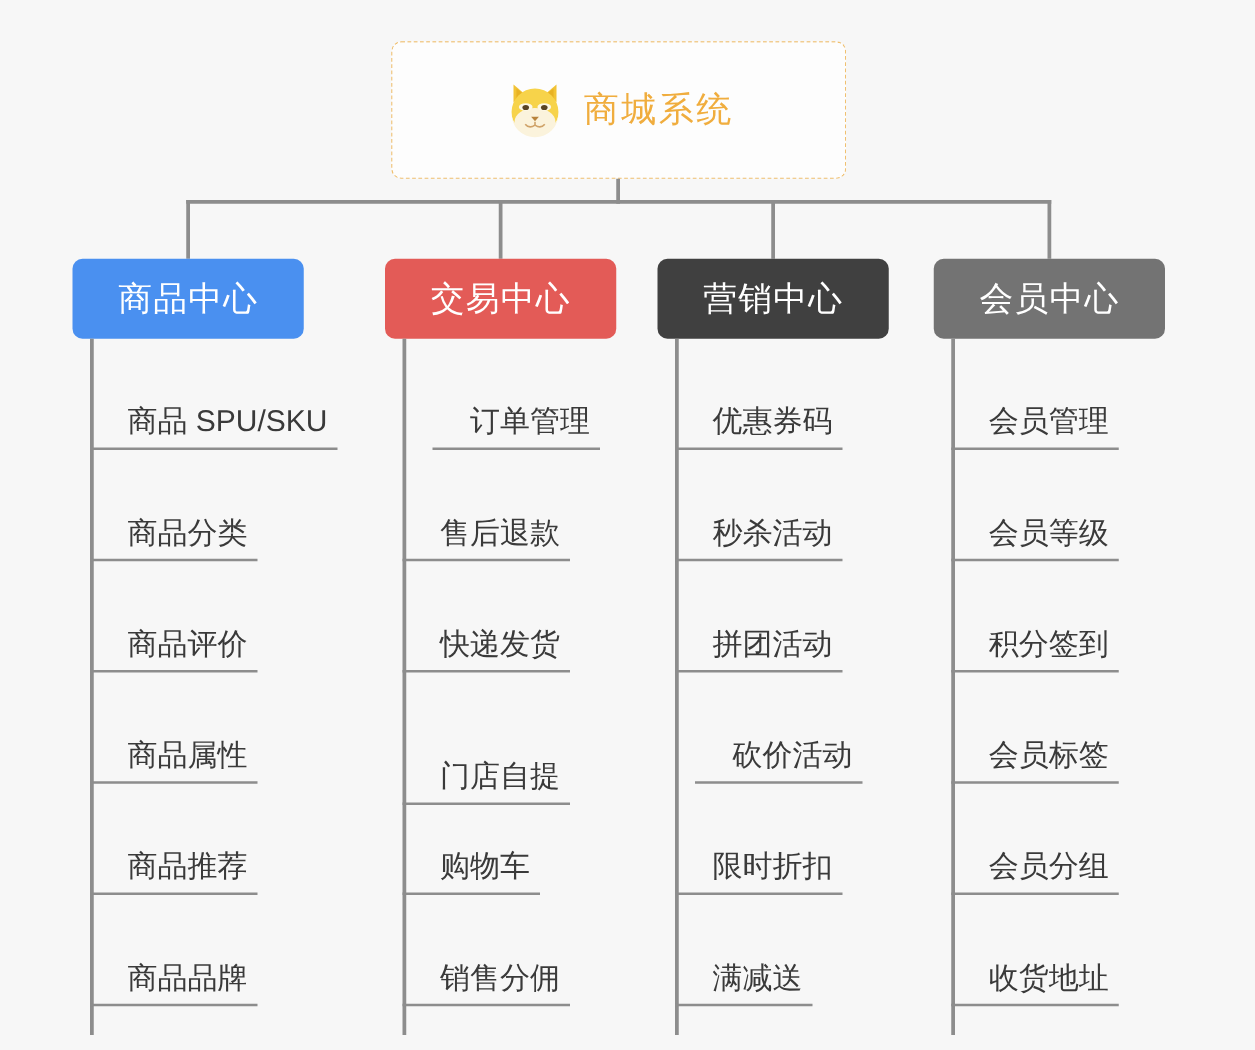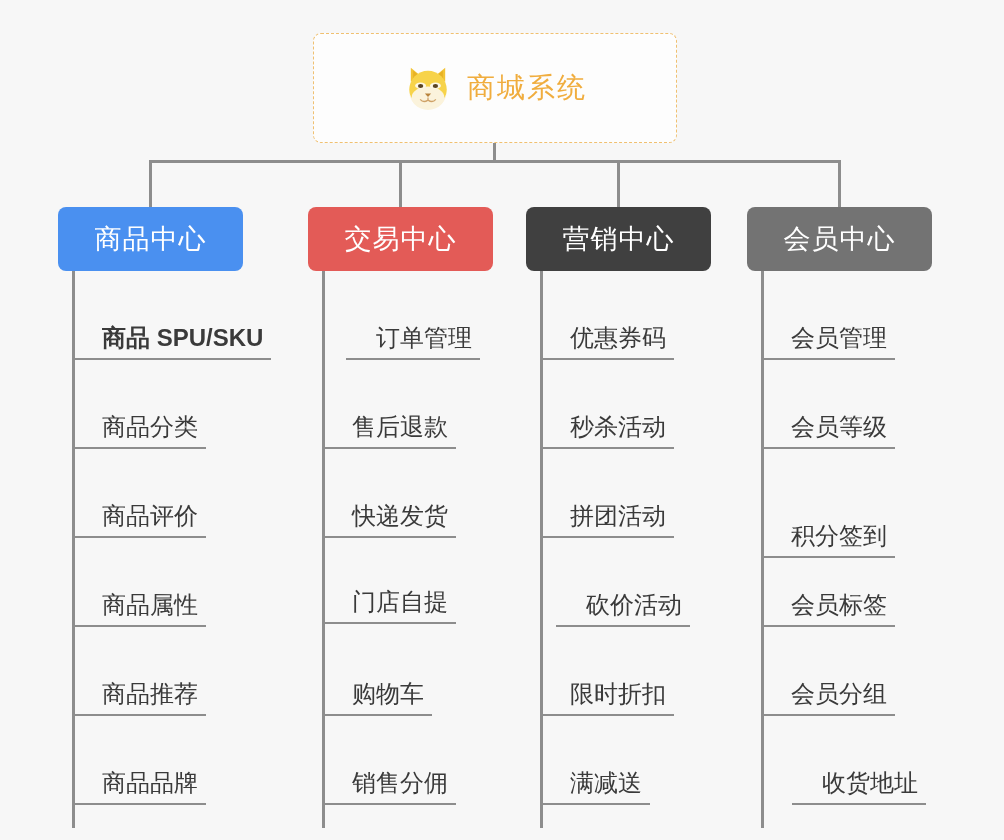--- a/index.html
+++ b/index.html
@@ -113,21 +113,21 @@
   </div>
   <div class="cat-box" style="left:526px;top:207px;width:185px;background:#404040;">
     <span>营销中心</span>
   </div>
   <div class="cat-box" style="left:747px;top:207px;width:185px;background:#737373;">
     <span>会员中心</span>
   </div>
 
   <div class="column" style="left:72px;">
     <div class="spine"></div>
-    <div class="leaf" style="top:0px;font-weight:bold;">
+    <div class="leaf" style="top:0px;">
       <span class="leaf-inner">商品 SPU/SKU</span>
     </div>
     <div class="leaf" style="top:89px;">
       <span class="leaf-inner">商品分类</span>
     </div>
     <div class="leaf" style="top:178px;">
       <span class="leaf-inner">商品评价</span>
     </div>
     <div class="leaf" style="top:267px;">
       <span class="leaf-inner">商品属性</span>
@@ -144,21 +144,21 @@
     <div class="spine"></div>
     <div class="leaf" style="top:0px;padding-left:24px;">
       <span class="leaf-inner">订单管理</span>
     </div>
     <div class="leaf" style="top:89px;">
       <span class="leaf-inner">售后退款</span>
     </div>
     <div class="leaf" style="top:178px;">
       <span class="leaf-inner">快递发货</span>
     </div>
-    <div class="leaf" style="top:264px;">
+    <div class="leaf" style="top:284px;">
       <span class="leaf-inner">门店自提</span>
     </div>
     <div class="leaf" style="top:356px;">
       <span class="leaf-inner">购物车</span>
     </div>
     <div class="leaf" style="top:445px;">
       <span class="leaf-inner">销售分佣</span>
     </div>
   </div>
 
@@ -185,27 +185,27 @@
   </div>
 
   <div class="column" style="left:761px;">
     <div class="spine"></div>
     <div class="leaf" style="top:0px;">
       <span class="leaf-inner">会员管理</span>
     </div>
     <div class="leaf" style="top:89px;">
       <span class="leaf-inner">会员等级</span>
     </div>
-    <div class="leaf" style="top:178px;margin-top:20px;">
+    <div class="leaf" style="top:178px;">
       <span class="leaf-inner">积分签到</span>
     </div>
     <div class="leaf" style="top:267px;">
       <span class="leaf-inner">会员标签</span>
     </div>
     <div class="leaf" style="top:356px;">
       <span class="leaf-inner">会员分组</span>
     </div>
-    <div class="leaf" style="top:445px;padding-left:31px;">
+    <div class="leaf" style="top:445px;">
       <span class="leaf-inner">收货地址</span>
     </div>
   </div>
 
 </div>
 
 </body></html>

